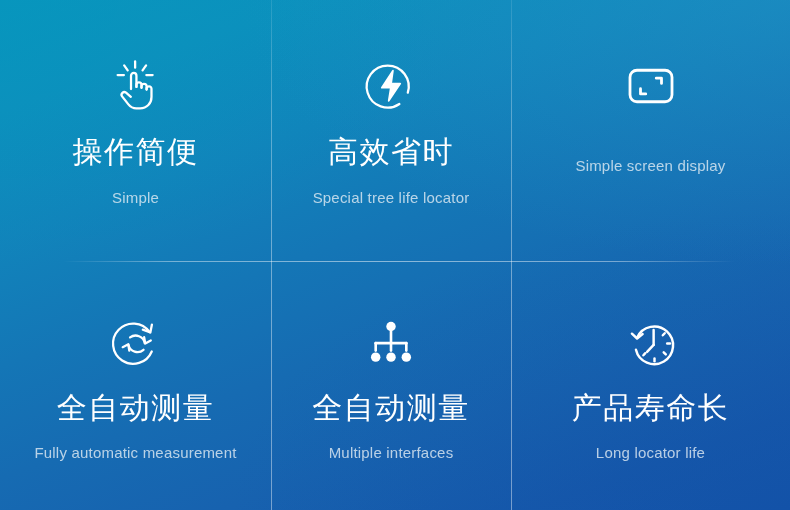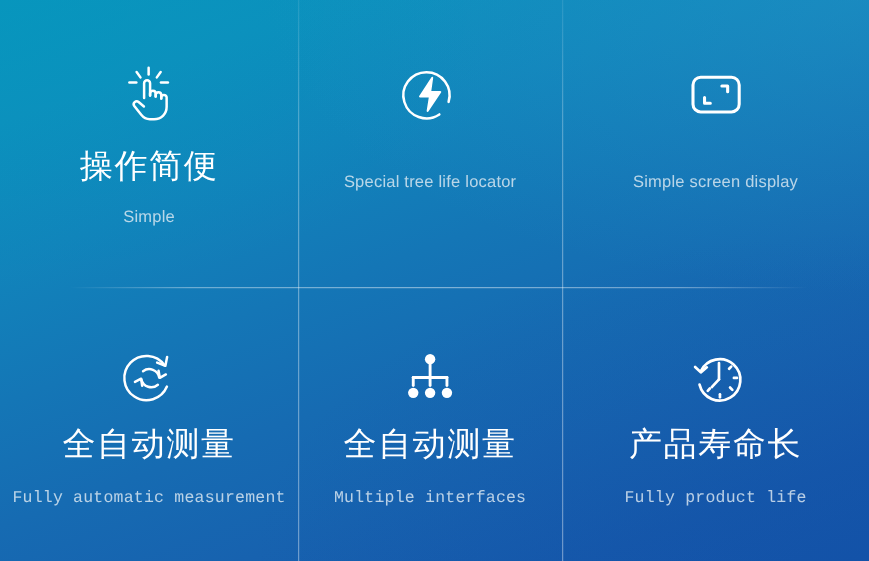--- a/index.html
+++ b/index.html
@@ -62,21 +62,21 @@
     display:grid;
     grid-template-columns:271px 240px 279px;
     grid-template-rows:261px 249px;
   }
   .cell {
     display:flex; flex-direction:column;
     align-items:center; justify-content:flex-start;
     text-align:center;
   }
   .cell.row1 { padding-top:58px; }
-  .cell.row2 { padding-top:55px;font-family:Liberation Mono, monospace; }
+  .cell.row2 { padding-top:55px; }
 
   .icon {
     display:block;
     width:56px; height:56px;
     margin-bottom:22px;
   }
   .cell.row2 .icon { margin-bottom:20px; }
   .icon svg { display:block; width:100%; height:100%; }
 
   .title {
@@ -132,20 +132,21 @@
       <div class="subtitle">Simple</div>
     </div>
 
     <div class="cell row1">
       <span class="icon">
         <svg viewBox="0 0 64 64" fill="none" stroke="#ffffff" stroke-width="2.6" stroke-linecap="round" stroke-linejoin="round">
           <path d="M41.6 52.6 A24 24 0 1 1 51.2 39.6"></path>
           <path d="M34.2 14.5 L21.5 33.9 h10.3 l-2.4 15.1 L42.6 29.3 H32.1 z" fill="#ffffff" stroke="#ffffff" stroke-width="2"></path>
         </svg>
       </span>
+      <div class="title">高效省时</div>
       <div class="subtitle">Special tree life locator</div>
     </div>
 
     <div class="cell row1">
       <span class="icon">
         <svg viewBox="0 0 64 64" fill="none" stroke="#ffffff" stroke-width="3.2" stroke-linecap="round" stroke-linejoin="round">
           <rect x="8" y="14" width="48" height="36" rx="8" ry="8"></rect>
           <path d="M26 41 h-6 v-6"></path>
           <path d="M38 23 h6 v6"></path>
         </svg>
@@ -194,17 +195,17 @@
           <path d="M35 16 V33"></path>
           <path d="M35 33 L27.5 41"></path>
           <path d="M45.5 22 l2.2-2.3"></path>
           <path d="M50.5 31.5 h3.2"></path>
           <path d="M46.5 41.5 l2.4 2.4"></path>
           <path d="M36 48.5 v3.2"></path>
           <path d="M25.5 42.5 l-2.2 2.4"></path>
         </svg>
       </span>
       <div class="title">产品寿命长</div>
-      <div class="subtitle">Fully product life</div>
+      <div class="subtitle">Long locator life</div>
     </div>
 
   </div>
 </div>
 
 </body></html>

